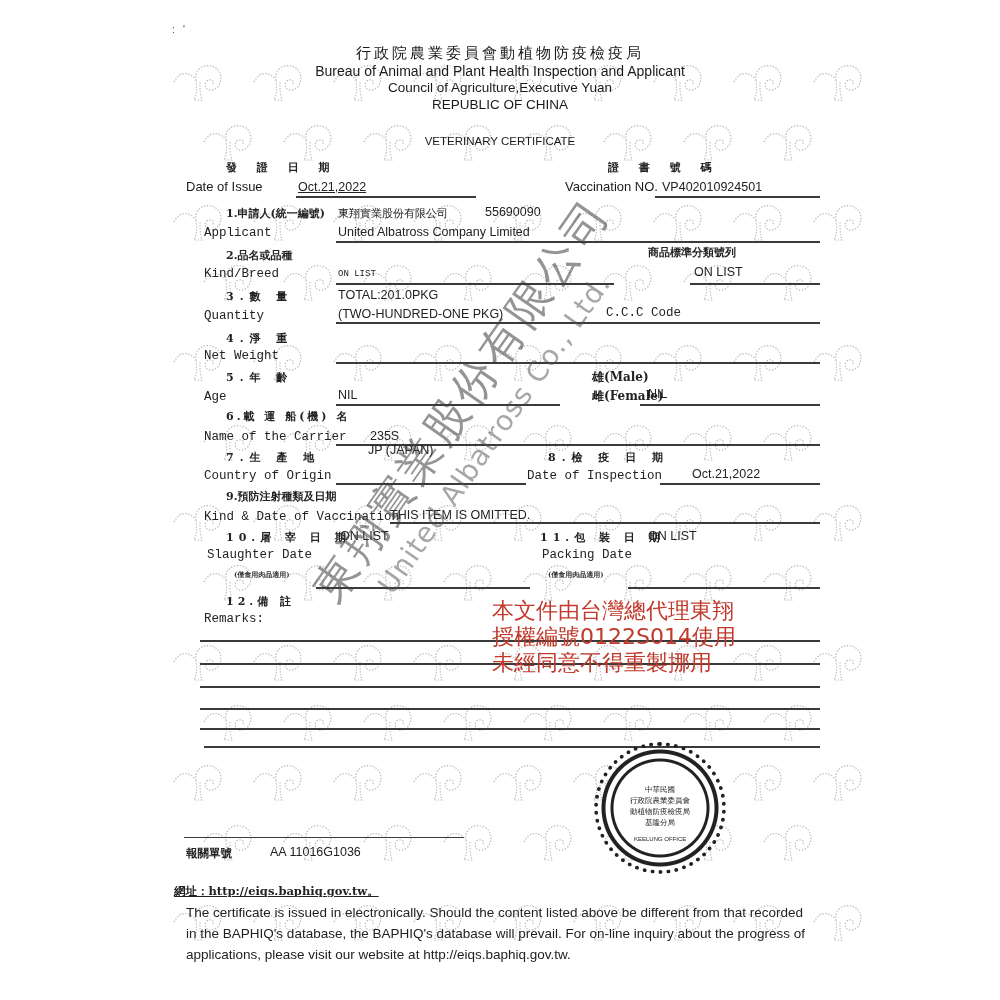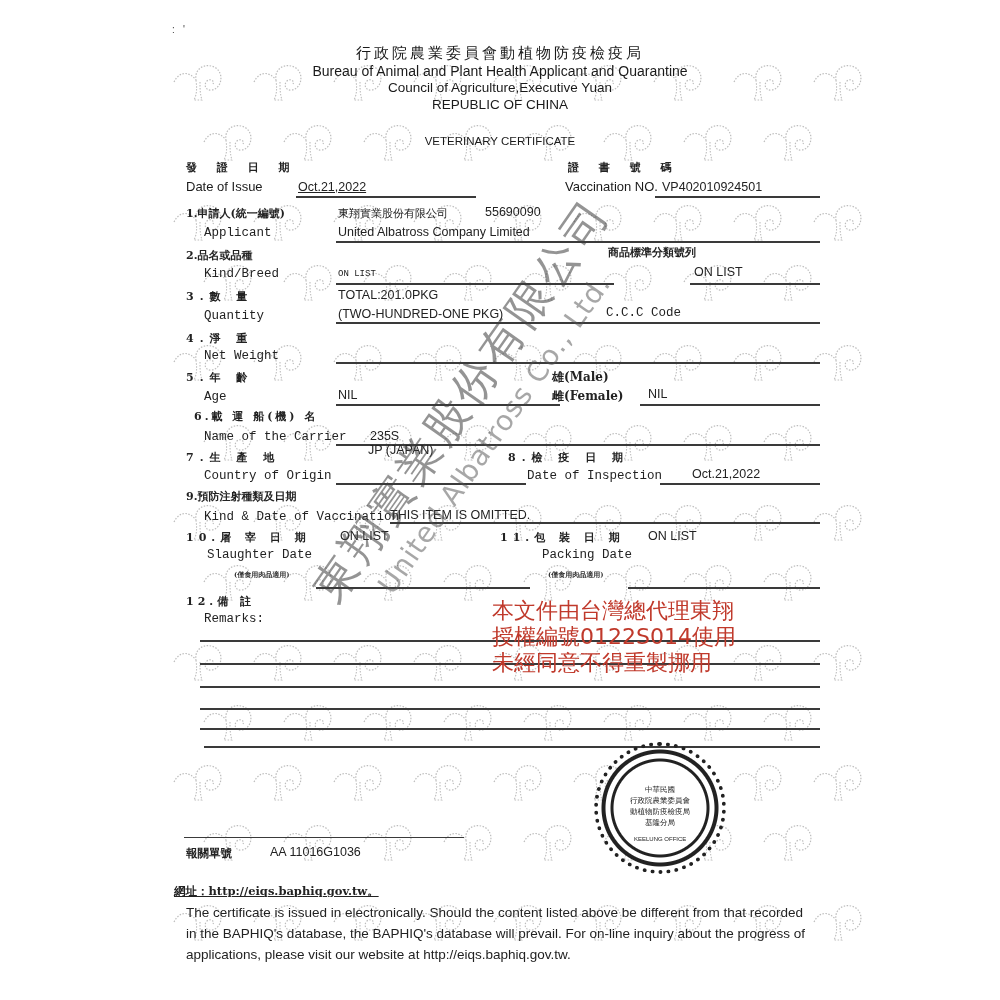--- a/index.html
+++ b/index.html
@@ -14,21 +14,21 @@
   .abs { position: absolute; white-space: nowrap; }
   .sans { font-family: "Liberation Sans", sans-serif; }
   .serif { font-family: "DejaVu Serif", serif; }
   .mono { font-family: "Liberation Mono", monospace; }
   .cjk { font-family: "DejaVu Serif", serif; font-weight: bold; letter-spacing: 1px; }
   .line { position: absolute; height: 2px; background: #3a3a3a; }
 
   .hdr { left: 0; width: 1000px; text-align: center; }
   .val { font-family: "Liberation Sans", sans-serif; font-size: 12.5px; color: #222; }
   .lbl-en { font-family: "Liberation Mono", monospace; font-size: 12.5px; color: #222; }
-  .lbl-zh { font-family: "DejaVu Serif", serif; font-size: 11px; font-weight: bold; color: #222; }
+  .lbl-zh { font-family: "DejaVu Serif", serif; font-size: 11px; font-weight: bold; color: #222; margin-left: 40px; }
   .tiny { font-size: 7px; font-family: "DejaVu Serif", serif; font-weight: bold; color: #333; }
 
   .red { color: #c0392b; font-family: "DejaVu Sans", sans-serif; font-size: 22px; line-height: 26px; }
 
   .watermark { position: absolute; left: 250px; top: 300px; transform-origin: left top;
                transform: rotate(-55deg); color: rgba(60,60,60,0.55); font-family: "DejaVu Sans", sans-serif; }
   .wm-zh { font-size: 44px; letter-spacing: 4px; }
   .wm-en { font-size: 28px; letter-spacing: 1px; color: rgba(80,80,80,0.5); }
 
   .seal { position: absolute; left: 600px; top: 748px; width: 120px; height: 120px; border-radius: 50%;
@@ -489,21 +489,21 @@
         </svg></div>
       <div class="motif" style="left:810px;top:900px;"><svg viewBox="0 0 56 44">
           <path d="M4 22 C10 10, 20 12, 26 20 C24 8, 36 2, 46 8 C54 14, 52 28, 42 30 C36 31, 33 25, 37 21 C40 18, 45 21, 43 24" fill="none" stroke="#888" stroke-width="1.2" stroke-dasharray="1.5 1.5"></path>
           <path d="M26 20 C27 28, 27 34, 24 40 L32 40 C30 34, 30 28, 30 22" fill="none" stroke="#888" stroke-width="1.1" stroke-dasharray="1.5 1.5"></path>
         </svg></div>
     </div>
 
   <div class="abs" style="left:172px;top:24px;font-size:10px;color:#444;">: &nbsp;&nbsp;'</div>
 
   <div class="abs hdr cjk" style="top:44px;font-size:15px;font-weight:normal;letter-spacing:3px;">行政院農業委員會動植物防疫檢疫局</div>
-  <div class="abs hdr sans" style="top:63px;font-size:14px;">Bureau of Animal and Plant Health Applicant and Quarantine</div>
+  <div class="abs hdr sans" style="top:63px;font-size:14px;">Bureau of Animal and Plant Health Inspection and Applicant</div>
   <div class="abs hdr sans" style="top:80px;font-size:13.5px;">Council of Agriculture,Executive Yuan</div>
   <div class="abs hdr sans" style="top:97px;font-size:13.5px;">REPUBLIC OF CHINA</div>
   <div class="abs hdr sans" style="top:135px;font-size:11.5px;">VETERINARY CERTIFICATE</div>
 
   <div class="abs lbl-zh" style="left:186px;top:160px;letter-spacing:8px;">發 證 日 期</div>
   <div class="abs sans" style="left:186px;top:179px;font-size:13px;">Date of Issue</div>
   <div class="abs val" style="left:298px;top:180px;text-decoration:underline;">Oct.21,2022</div>
   <div class="line" style="left:296px;top:196px;width:180px;"></div>
 
   <div class="abs lbl-zh" style="left:568px;top:160px;letter-spacing:8px;">證 書 號 碼</div>
@@ -540,21 +540,21 @@
 
   <div class="abs lbl-zh" style="left:186px;top:370px;letter-spacing:6px;">5.年  齡</div>
   <div class="abs lbl-zh" style="left:552px;top:369px;font-size:12px;">雄(Male)</div>
   <div class="abs lbl-en" style="left:204px;top:390px;">Age</div>
   <div class="abs val" style="left:338px;top:388px;">NIL</div>
   <div class="line" style="left:336px;top:404px;width:224px;"></div>
   <div class="abs lbl-zh" style="left:552px;top:388px;font-size:12px;">雌(Female)</div>
   <div class="abs val" style="left:648px;top:387px;">NIL</div>
   <div class="line" style="left:640px;top:404px;width:180px;"></div>
 
-  <div class="abs lbl-zh" style="left:194px;top:409px;letter-spacing:3px;">6.載 運 船(機) 名</div>
+  <div class="abs lbl-zh" style="left:186px;top:409px;letter-spacing:3px;">6.載 運 船(機) 名</div>
   <div class="abs lbl-en" style="left:204px;top:430px;">Name of the Carrier</div>
   <div class="abs val" style="left:370px;top:429px;">235S</div>
   <div class="line" style="left:336px;top:444px;width:484px;"></div>
 
   <div class="abs lbl-zh" style="left:186px;top:450px;letter-spacing:6px;">7.生  產  地</div>
   <div class="abs lbl-zh" style="left:508px;top:450px;letter-spacing:6px;">8.檢  疫  日  期</div>
   <div class="abs lbl-en" style="left:204px;top:469px;">Country of Origin</div>
   <div class="abs val" style="left:368px;top:443px;">JP (JAPAN)</div>
   <div class="line" style="left:336px;top:483px;width:190px;"></div>
   <div class="abs lbl-en" style="left:527px;top:469px;">Date of Inspection</div>

